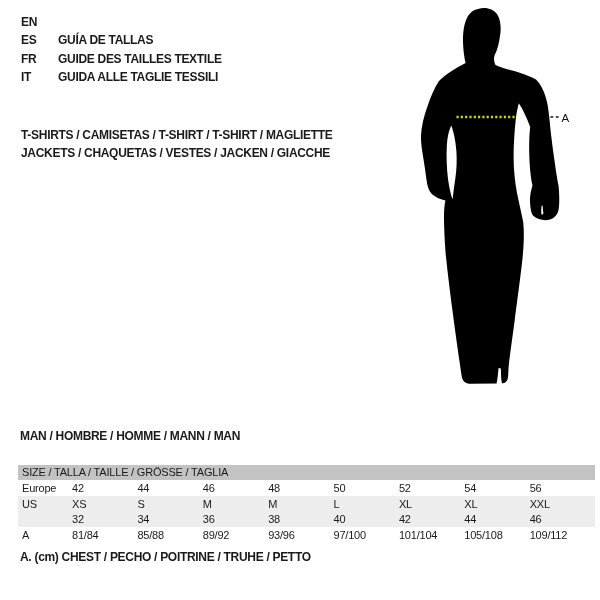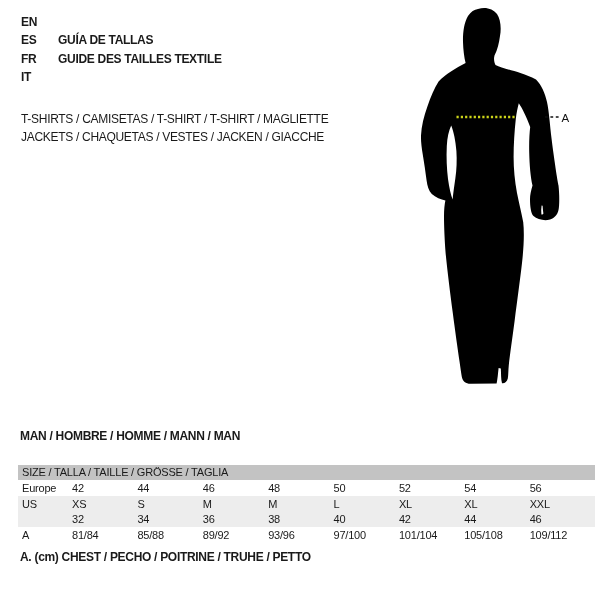--- a/index.html
+++ b/index.html
@@ -5,21 +5,21 @@
   html,body{margin:0;padding:0;background:#fff;}
   .canvas{
     position:relative;width:600px;height:580px;background:#ffffff;overflow:hidden;
     font-family:"Liberation Sans",sans-serif;color:#1a1a1a;
   }
   
   .langs{position:absolute;left:21px;top:13px;}
   .lang-row{display:flex;align-items:center;height:18.3px;font-weight:bold;font-size:12px;letter-spacing:-0.3px;}
   .lang-code{width:37px;}
   
-  .garments{position:absolute;left:21px;top:110px;font-weight:normal;font-size:12px;line-height:18px;letter-spacing:-0.3px;}
+  .garments{position:absolute;left:21px;top:126px;font-weight:bold;font-size:12px;line-height:18px;letter-spacing:-0.3px;}
   
   .figure{position:absolute;left:415px;top:5px;}
   
   .section-title{position:absolute;left:20px;top:429px;font-weight:bold;font-size:12px;letter-spacing:-0.3px;}
   
   .size-table{position:absolute;left:18px;top:448px;width:577px;font-size:11px;letter-spacing:-0.2px;}
   .t-head{height:15px;line-height:15px;padding-left:4px;margin-top:17px;}
   .t-row{display:grid;grid-template-columns:54px repeat(8,1fr);height:15.7px;align-items:center;}
   .t-label{padding-left:4px;}
   .t-cell{text-align:left;}
@@ -38,20 +38,21 @@
     <div class="lang-row">
       <span class="lang-code">ES</span>
       <span class="lang-label">GUÍA DE TALLAS</span>
     </div>
     <div class="lang-row">
       <span class="lang-code">FR</span>
       <span class="lang-label">GUIDE DES TAILLES TEXTILE</span>
     </div>
     <div class="lang-row">
       <span class="lang-code">IT</span>
+      <span class="lang-label">GUIDA ALLE TAGLIE TESSILI</span>
     </div>
   </div>
 
   <div class="garments">
     <div>T-SHIRTS / CAMISETAS / T-SHIRT / T-SHIRT / MAGLIETTE</div>
     <div>JACKETS / CHAQUETAS / VESTES / JACKEN / GIACCHE</div>
   </div>
 
   <svg class="figure" width="160" height="390" viewBox="0 0 160 390">
     <path d="M 63 4

